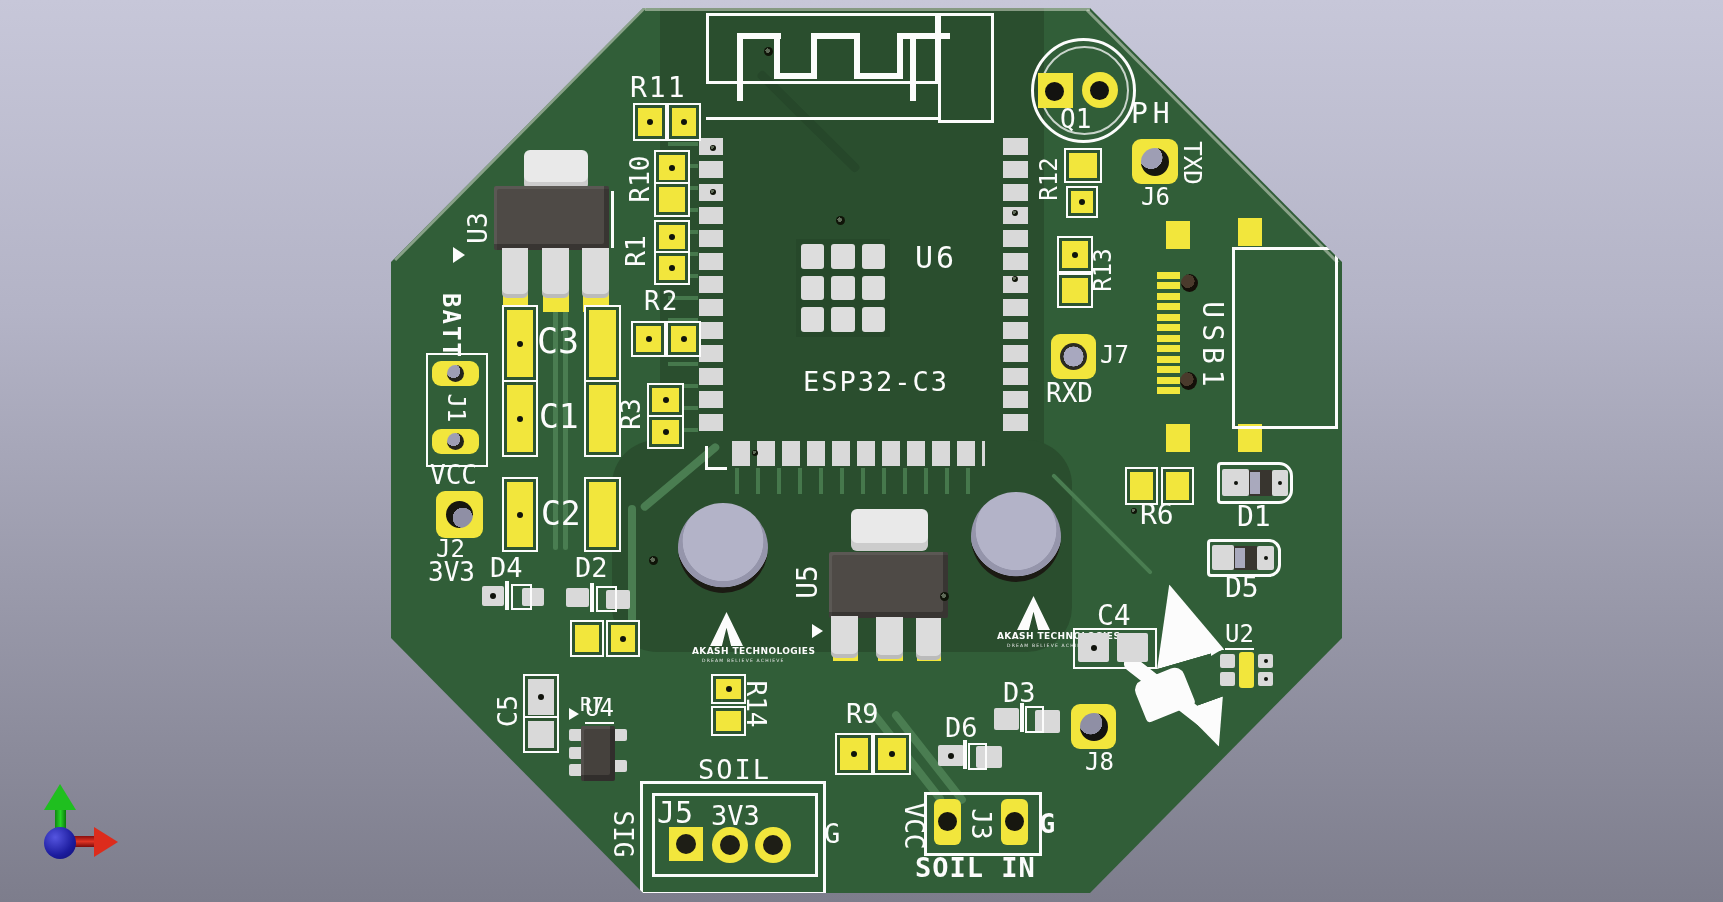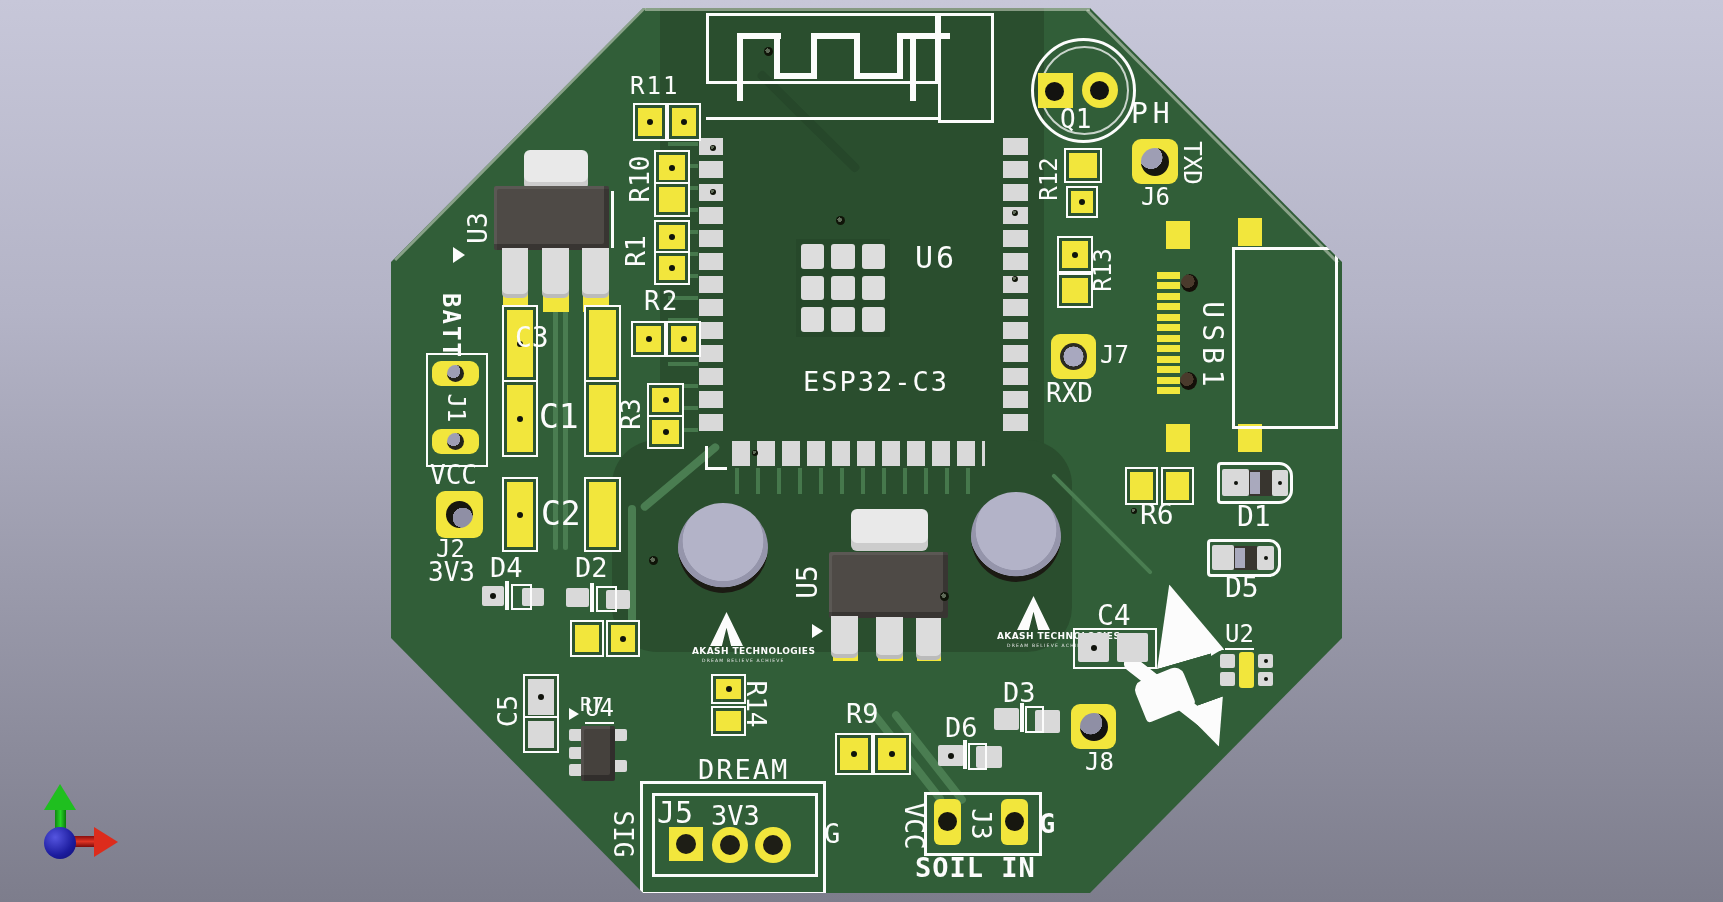--- a/index.html
+++ b/index.html
@@ -130,21 +130,21 @@
     <div class="ypad" style="left:583px;top:288px;width:26px;height:24px"></div>
     <div class="tab" style="left:524px;top:150px;width:64px;height:40px"></div>
     <div class="chip" style="left:494px;top:186px;width:115px;height:64px"></div>
     <div class="lead" style="left:502px;top:248px;width:26px;height:50px"></div>
     <div class="lead" style="left:542px;top:248px;width:27px;height:50px"></div>
     <div class="lead" style="left:582px;top:248px;width:27px;height:50px"></div>
     <div class="silk" style="left:611px;top:191px;width:3px;height:57px"></div>
     <div class="tri" style="left:453px;top:247px"></div>
     <div class="lbl vl" style="left:478px;top:228px;font-size:26px">U3</div>
 
-    <div class="lbl" style="left:630px;top:74px;font-size:24px;letter-spacing:2px">R11</div>
+    <div class="lbl" style="left:630px;top:74px;font-size:28px;letter-spacing:2px">R11</div>
     <div class="pw" style="left:633px;top:103px;width:30px;height:34px">
         <div class="dot"></div>
       </div>
     <div class="pw" style="left:667px;top:103px;width:30px;height:34px">
         <div class="dot"></div>
       </div>
 
     <div class="lbl vl" style="left:640px;top:179px;font-size:26px">R10</div>
     <div class="pw" style="left:654px;top:150px;width:32px;height:31px">
         <div class="dot"></div>
@@ -188,21 +188,21 @@
     <div class="th" style="left:436px;top:491px;width:47px;height:47px">
         <div class="holed" style="left:10px;top:10px;width:27px;height:27px"></div>
       </div>
     <div class="lbl" style="left:436px;top:537px;font-size:24px">J2</div>
     <div class="lbl" style="left:428px;top:559px;font-size:26px">3V3</div>
 
     <div class="pw" style="left:502px;top:305px;width:32px;height:73px">
         <div class="dot"></div>
       </div>
     <div class="pw" style="left:584px;top:305px;width:33px;height:73px"></div>
-    <div class="lbl" style="left:515px;top:324px;font-size:28px">C3</div>
+    <div class="lbl" style="left:537px;top:324px;font-size:35px">C3</div>
     <div class="pw" style="left:502px;top:380px;width:32px;height:73px">
         <div class="dot"></div>
       </div>
     <div class="pw" style="left:584px;top:380px;width:33px;height:73px"></div>
     <div class="lbl" style="left:539px;top:400px;font-size:33px">C1</div>
     <div class="pw" style="left:502px;top:477px;width:32px;height:71px">
         <div class="dot"></div>
       </div>
     <div class="pw" style="left:584px;top:477px;width:33px;height:71px"></div>
     <div class="lbl" style="left:541px;top:497px;font-size:33px">C2</div>
@@ -258,21 +258,21 @@
     <div class="logotext" style="left:692px;top:646px">AKASH TECHNOLOGIES</div>
     <div class="logotag" style="left:702px;top:658px">DREAM BELIEVE ACHIEVE</div>
     <div class="amark" style="left:1017px;top:596px;width:33px;height:34px"></div>
     <div class="logotext" style="left:997px;top:631px">AKASH TECHNOLOGIES</div>
     <div class="logotag" style="left:1007px;top:643px">DREAM BELIEVE ACHIEVE</div>
     <div class="esdtri" style="left:1145px;top:583px;width:70px;height:78px;transform:rotate(-16deg)"></div>
     <div class="esdhand" style="left:1138px;top:673px;width:52px;height:42px;transform:rotate(-22deg)"></div>
     <div class="esdbar" style="left:1113px;top:688px;width:118px;height:15px;transform:rotate(38deg)"></div>
     <div class="esdtri" style="left:1190px;top:702px;width:42px;height:46px;transform:rotate(160deg)"></div>
 
-    <div class="lbl" style="left:698px;top:756px;font-size:27px;letter-spacing:2px">DREAM</div>
+    <div class="lbl" style="left:698px;top:756px;font-size:27px;letter-spacing:2px">SOIL</div>
     <div class="sbox" style="left:640px;top:781px;width:180px;height:108px"></div>
     <div class="sbox" style="left:652px;top:793px;width:160px;height:78px"></div>
     <div class="lbl vr" style="left:623px;top:834px;font-size:26px">SIG</div>
     <div class="lbl" style="left:657px;top:798px;font-size:30px">J5</div>
     <div class="lbl" style="left:711px;top:802px;font-size:27px">3V3</div>
     <div class="ypad" style="left:669px;top:827px;width:34px;height:34px">
         <div class="hole" style="left:7px;top:7px;width:20px;height:20px;background:#1e1e16"></div>
       </div>
     <div class="ring" style="left:712px;top:827px;width:20px;height:20px"></div>
     <div class="ring" style="left:755px;top:827px;width:20px;height:20px"></div>

